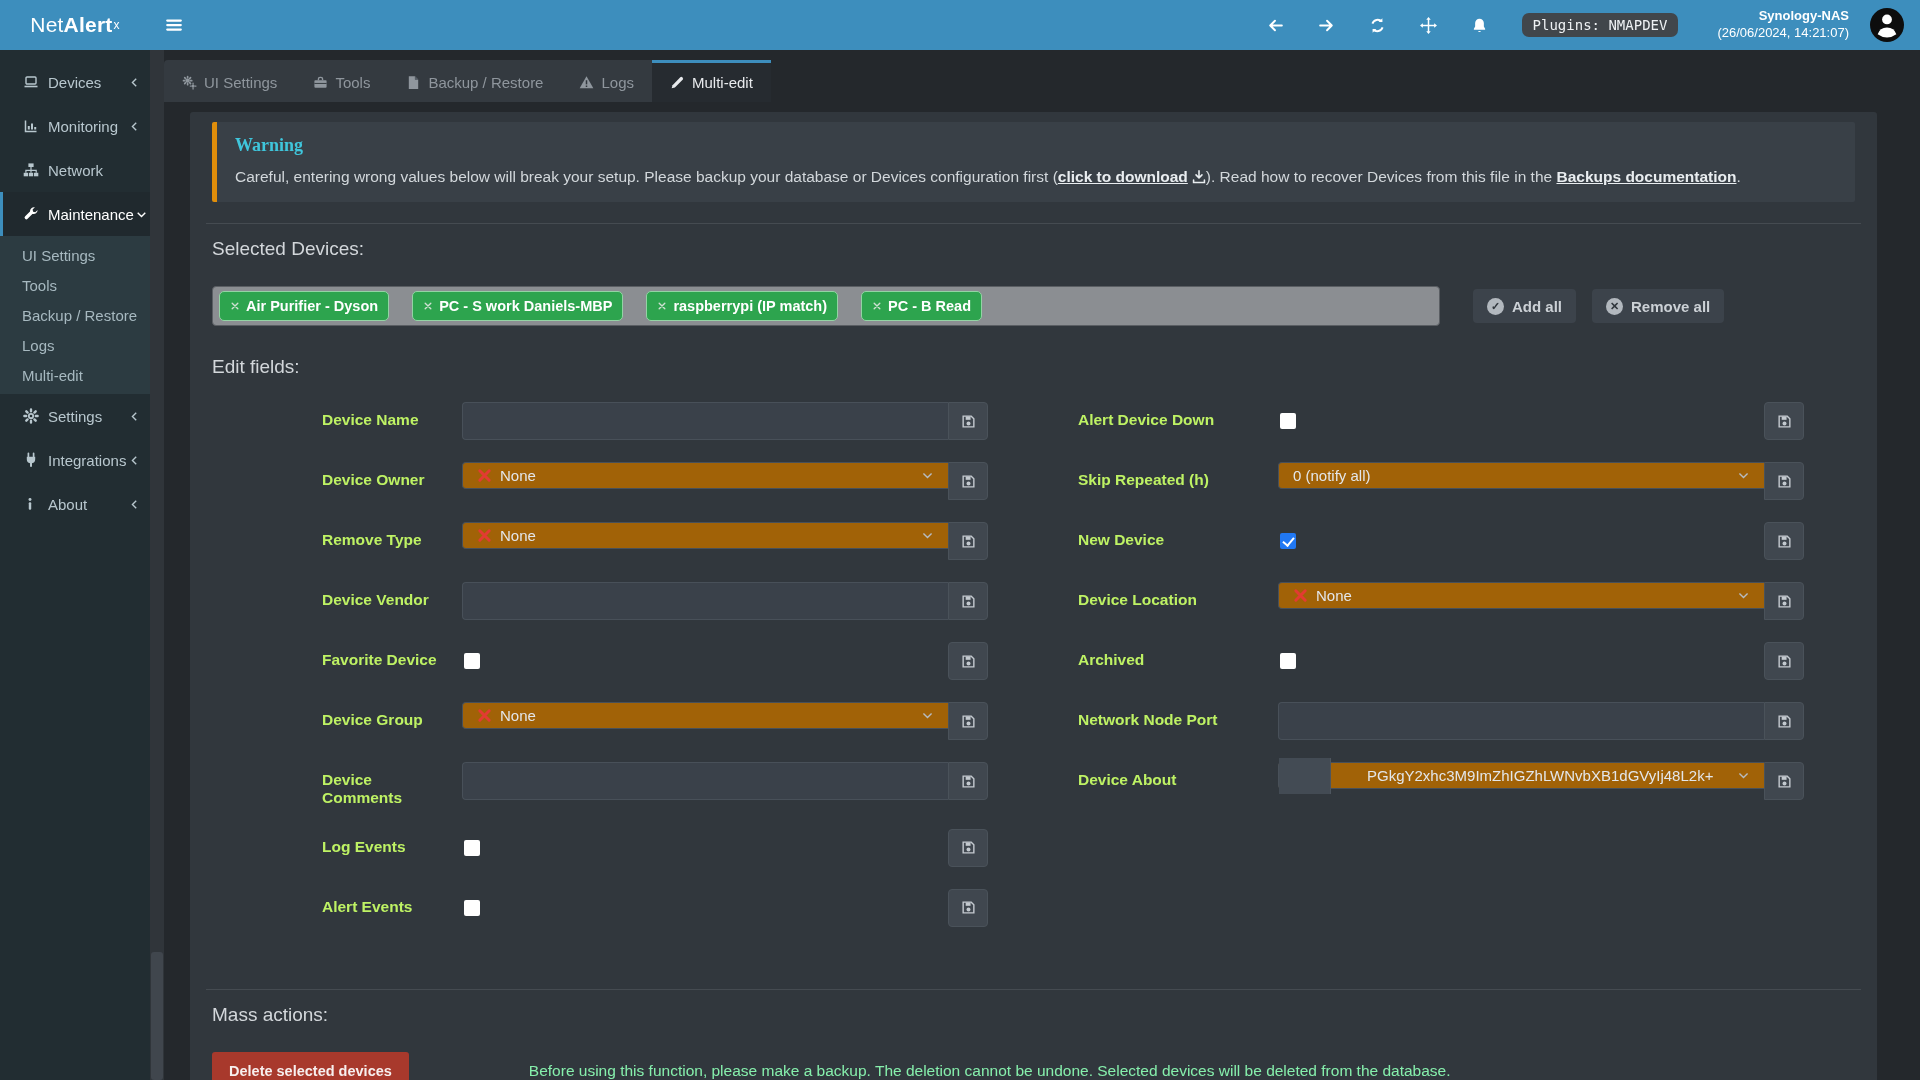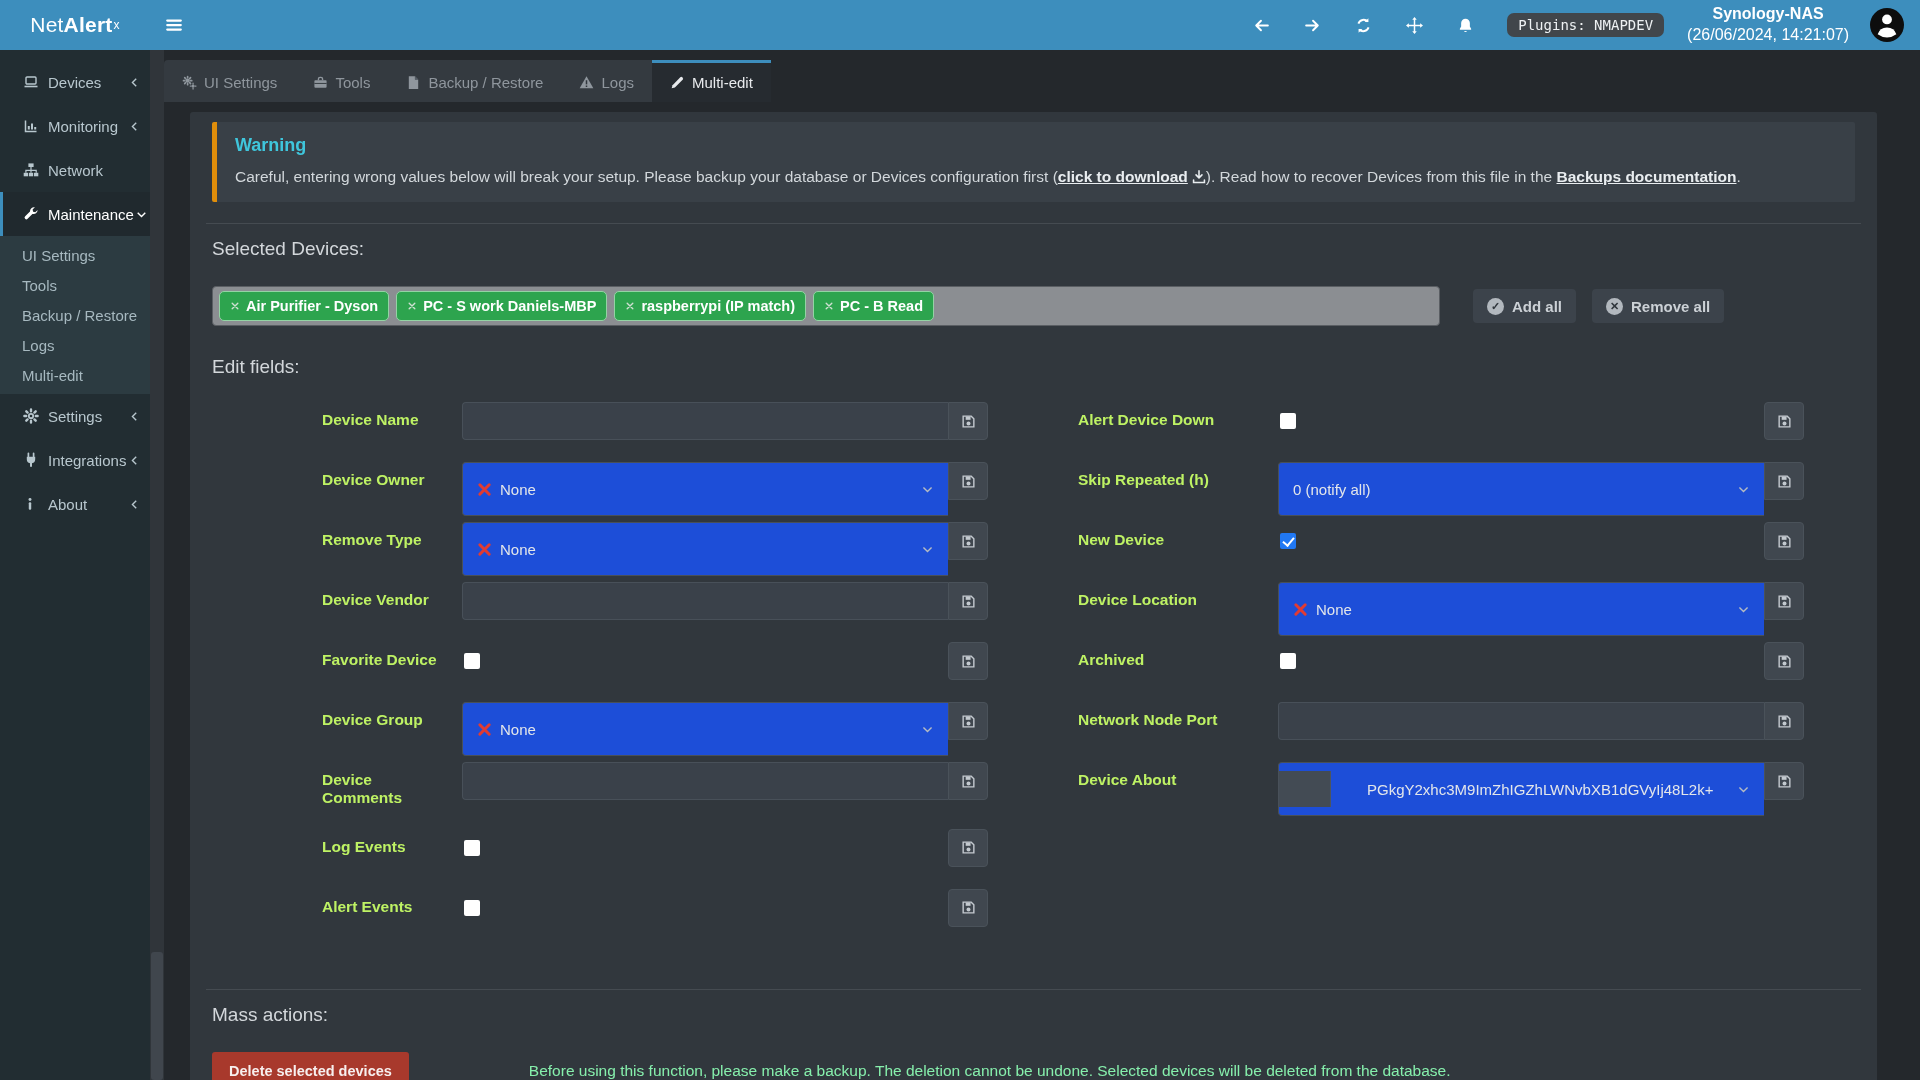--- a/index.html
+++ b/index.html
@@ -13,21 +13,21 @@
     color:#fff; font-size:21px; letter-spacing:.2px; }
   .logo b { font-weight:bold; }
   .logo sup { font-size:12px; margin-left:1px; }
   .burger { width:44px; height:50px; display:flex; align-items:center; justify-content:center;
     color:#fff; cursor:pointer; margin-left:2px; }
   .topbar-right { margin-left:auto; display:flex; align-items:center; gap:17px; padding-right:16px; }
   .nav-ico { width:34px; height:36px; display:flex; align-items:center; justify-content:center;
     color:#fff; cursor:pointer; }
   .plugins-badge { font-family:"DejaVu Sans Mono", monospace; font-size:14px; color:#eef1f3;
     background:#41464b; border-radius:7px; padding:4px 11px; margin-left:8px; white-space:nowrap; }
-  .hostinfo { color:#fff; font-size:16px; line-height:1.3; text-align:center; margin-left:6px; }
+  .hostinfo { color:#fff; font-size:13px; line-height:1.3; text-align:right; margin-left:22px; }
   .hostinfo .hn { font-weight:bold; }
   .avatar { width:34px; height:34px; margin-left:4px; cursor:pointer; }
 
   
   .sidebar { position:absolute; top:50px; left:0; width:150px; bottom:0; background:#222d32;
     padding-top:10px; z-index:20; }
   .side-item { height:44px; display:flex; align-items:center; padding:0 10px 0 20px;
     color:#b8c7ce; font-size:15px; cursor:pointer; border-left:3px solid transparent; }
   .side-item .s-ico { width:16px; height:16px; margin-right:9px; flex:none; display:flex; align-items:center; }
   .side-item .s-lbl { flex:1; white-space:nowrap; }
@@ -50,52 +50,52 @@
   .tab { display:flex; align-items:center; gap:7px; padding:0 18px; font-size:15px;
     color:#8f969d; cursor:pointer; border-top:3px solid transparent; }
   .tab .t-ico { display:flex; align-items:center; }
   .tab.active { background:#262b30; color:#e8eaed; border-top-color:#3d8ebd; }
 
   .card { margin:10px 43px 0 26px; background:#31373d; border-radius:3px;
     padding:10px 22px 25px 22px; min-height:950px; }
 
   .warnbox { background:#394047; border-left:5px solid #e08e0b; border-radius:2px;
     padding:13px 18px 16px 18px; }
-  .warn-title { font-size:18px; font-weight:bold; }
+  .warn-title { font-size:18px; font-weight:bold;font-family:Liberation Serif, serif; }
   .warn-text { margin-top:12px; font-size:15.5px; color:#d2d7db; }
   .wlink { font-weight:bold; text-decoration:underline; color:#e9edf0; cursor:pointer; white-space:nowrap; }
   .dl-ico { display:inline-block; vertical-align:-2px; margin-left:4px; color:#e9edf0; }
 
   hr.rule { border:none; border-top:1px solid #454b51; margin:21px -6px 0 -6px; }
   .sect-heading { margin-top:14px; font-size:19px; color:#d3d7db; }
 
   .sel-row { margin-top:26px; display:flex; align-items:center; }
   .tagbar { width:1228px; min-height:40px; background:#8b8e92; border:1px solid #5a5e63;
-    border-radius:4px; display:flex; align-items:center; gap:7px; padding:4px 6px; }
+    border-radius:4px; display:flex; align-items:center; gap:23px; padding:4px 6px; }
   .tag { display:flex; align-items:center; gap:6px; background:#2da44e; border:1px solid #93d3a4;
     color:#fff; border-radius:5px; height:30px; padding:0 10px; font-size:14.5px; font-weight:bold; }
   .tag .tx { color:#cfe0d2; font-size:12px; font-weight:bold; cursor:pointer; }
   .sel-btns { display:flex; gap:16px; margin-left:33px; }
   .gbtn { display:flex; align-items:center; gap:8px; background:#3c434b; color:#ccd1d6;
     border:none; border-radius:4px; height:34px; padding:0 14px; font-size:15px; font-weight:bold;
     cursor:pointer; font-family:inherit; }
   .circ { width:17px; height:17px; border-radius:50%; background:#b2b8be; color:#31373d;
     font-size:11px; font-weight:bold; display:flex; align-items:center; justify-content:center; }
 
   
   .fields-grid { margin:24px 0 0 110px; display:grid; grid-template-columns:666px 726px; column-gap:90px; align-items:start; }
   .field-row { display:grid; margin-bottom:22px; }
   .col-left .field-row { grid-template-columns:140px 1fr; }
   .col-right .field-row { grid-template-columns:200px 1fr; }
   .field-label { font-size:15.5px; font-weight:bold; color:#bef264; padding-top:9px; line-height:1.15; padding-right:8px; }
   .input-group { display:flex; height:38px; }
   .text-input { flex:1; height:38px; background:#3a414a; border:1px solid #485059;
     border-right:none; border-radius:4px 0 0 4px; color:#e3e6ea; font-size:15px; padding:0 12px;
     font-family:inherit; outline:none; min-width:0; }
-  .select { flex:1; height:54px; background:#1d4ed8; border:1px solid #485059; border-right:none;
+  .select { flex:1; height:27px; background:#a16207; border:1px solid #485059; border-right:none;
     border-radius:4px 0 0 4px; display:flex; align-items:center; padding:0 14px; cursor:pointer; min-width:0; }
   .select .sval { color:#e3e6ea; font-size:15px; white-space:nowrap; overflow:hidden; }
   .select .redx { margin-right:8px; flex:none; display:flex; }
   .select .chev { margin-left:auto; color:#b6bcc2; flex:none; display:flex; }
   .select .inset { width:52px; height:36px; background:#434b54; border-right:1px solid #4d555e;
     margin:0 0 0 -14px; flex:none; }
   .select.has-inset .sval { margin-left:36px; }
   .save-btn { width:40px; height:38px; flex:none; background:#40474f; border:1px solid #4a525a;
     border-radius:0 4px 4px 0; color:#c3c9cf; display:flex; align-items:center; justify-content:center;
     cursor:pointer; }

